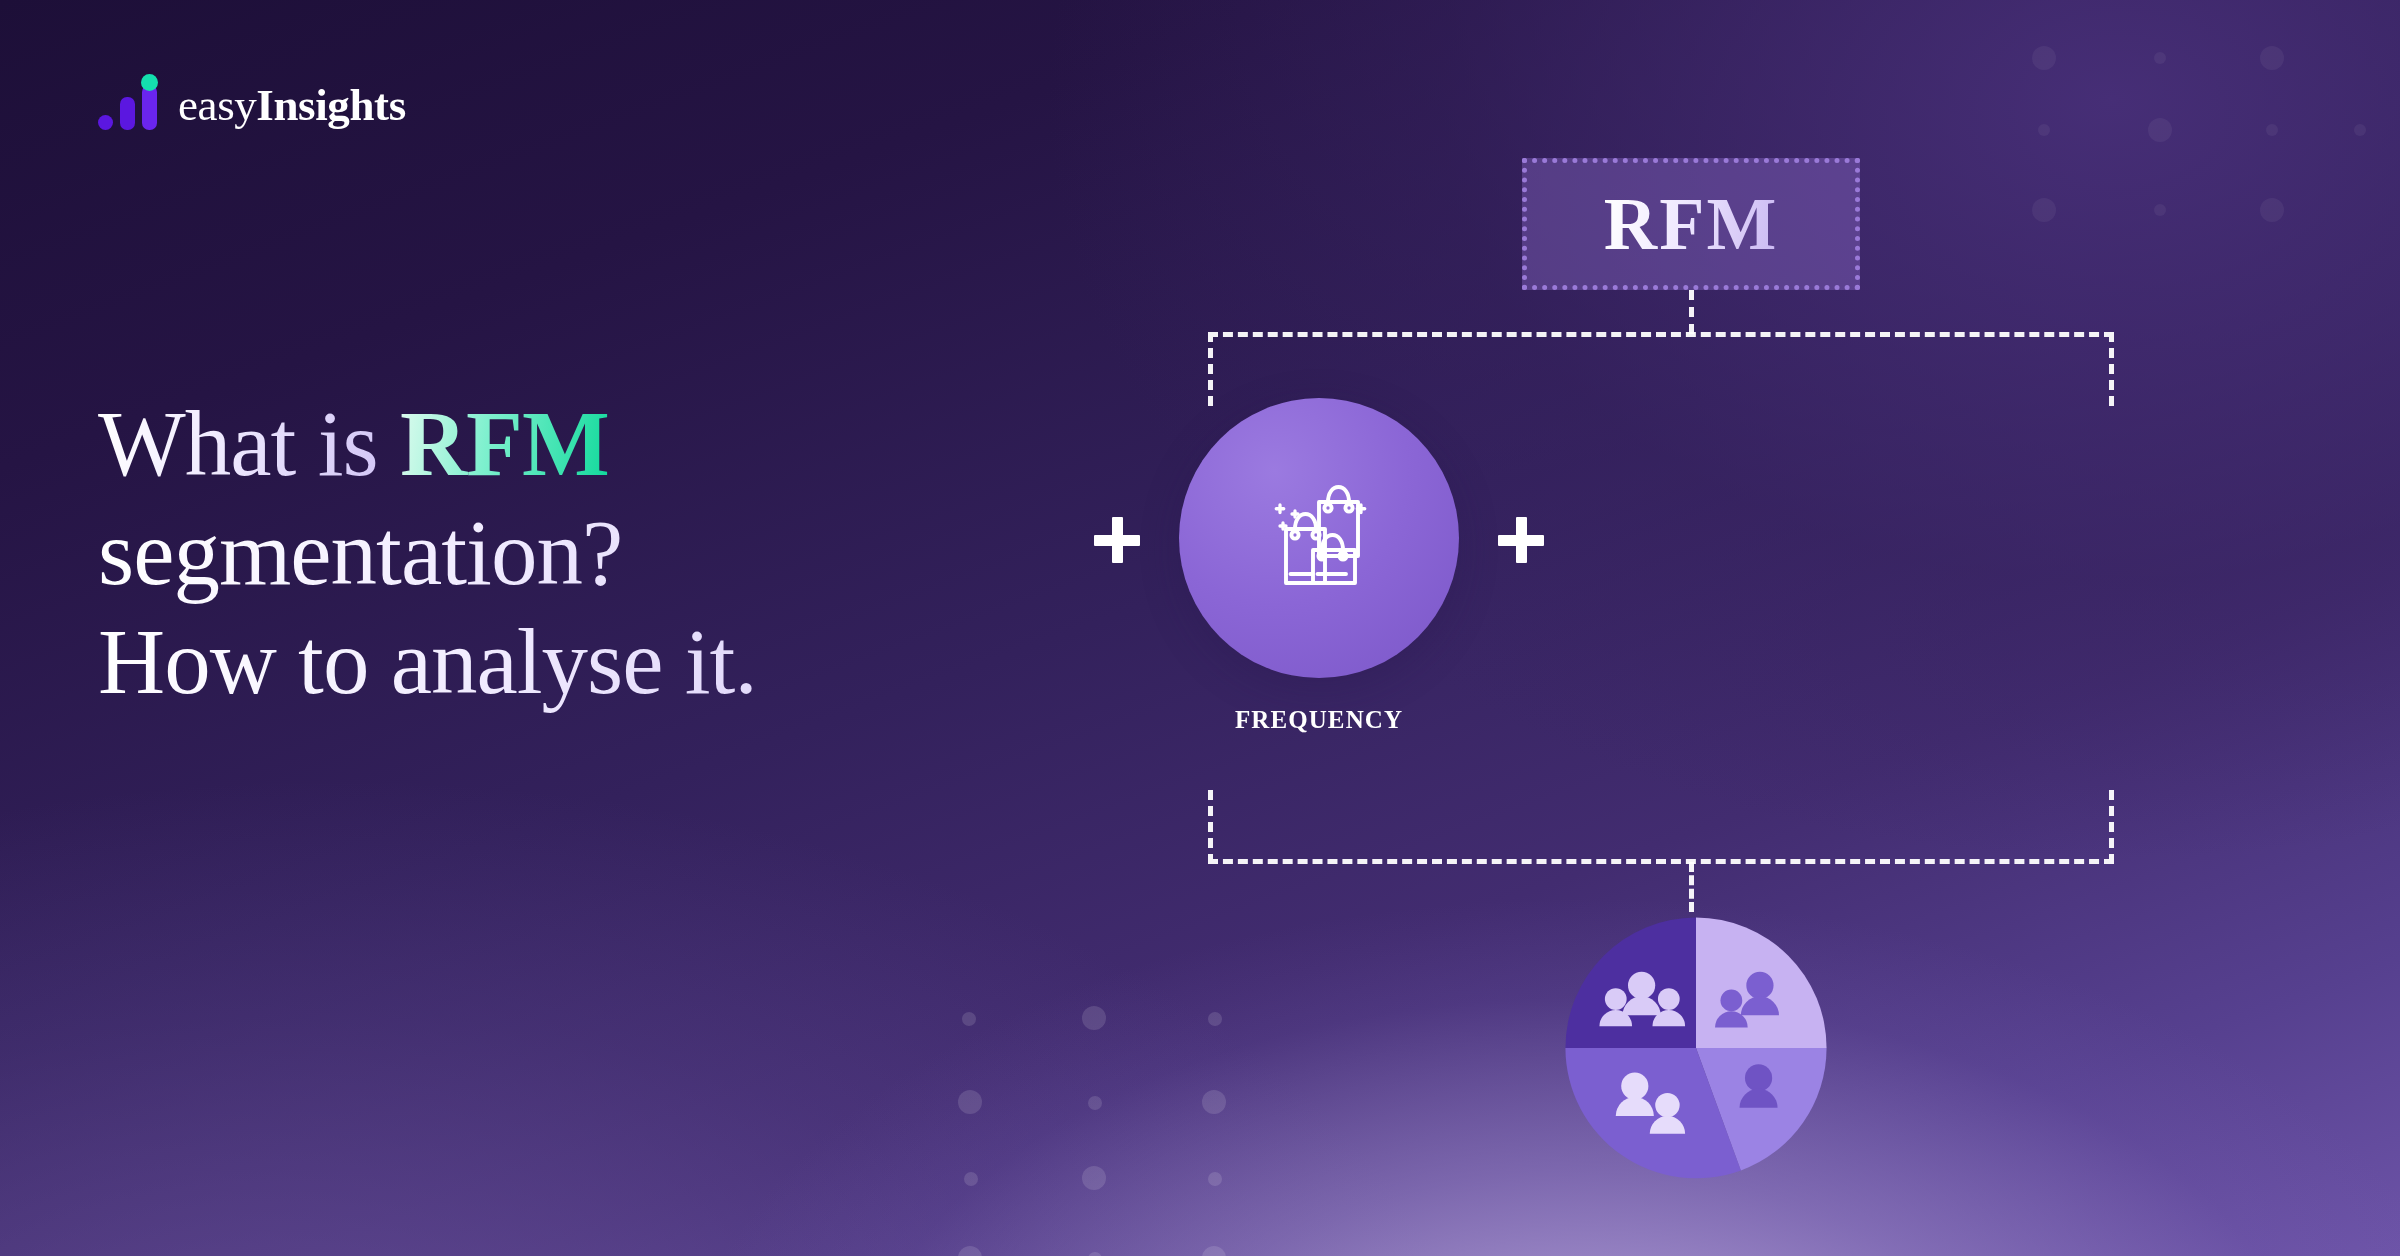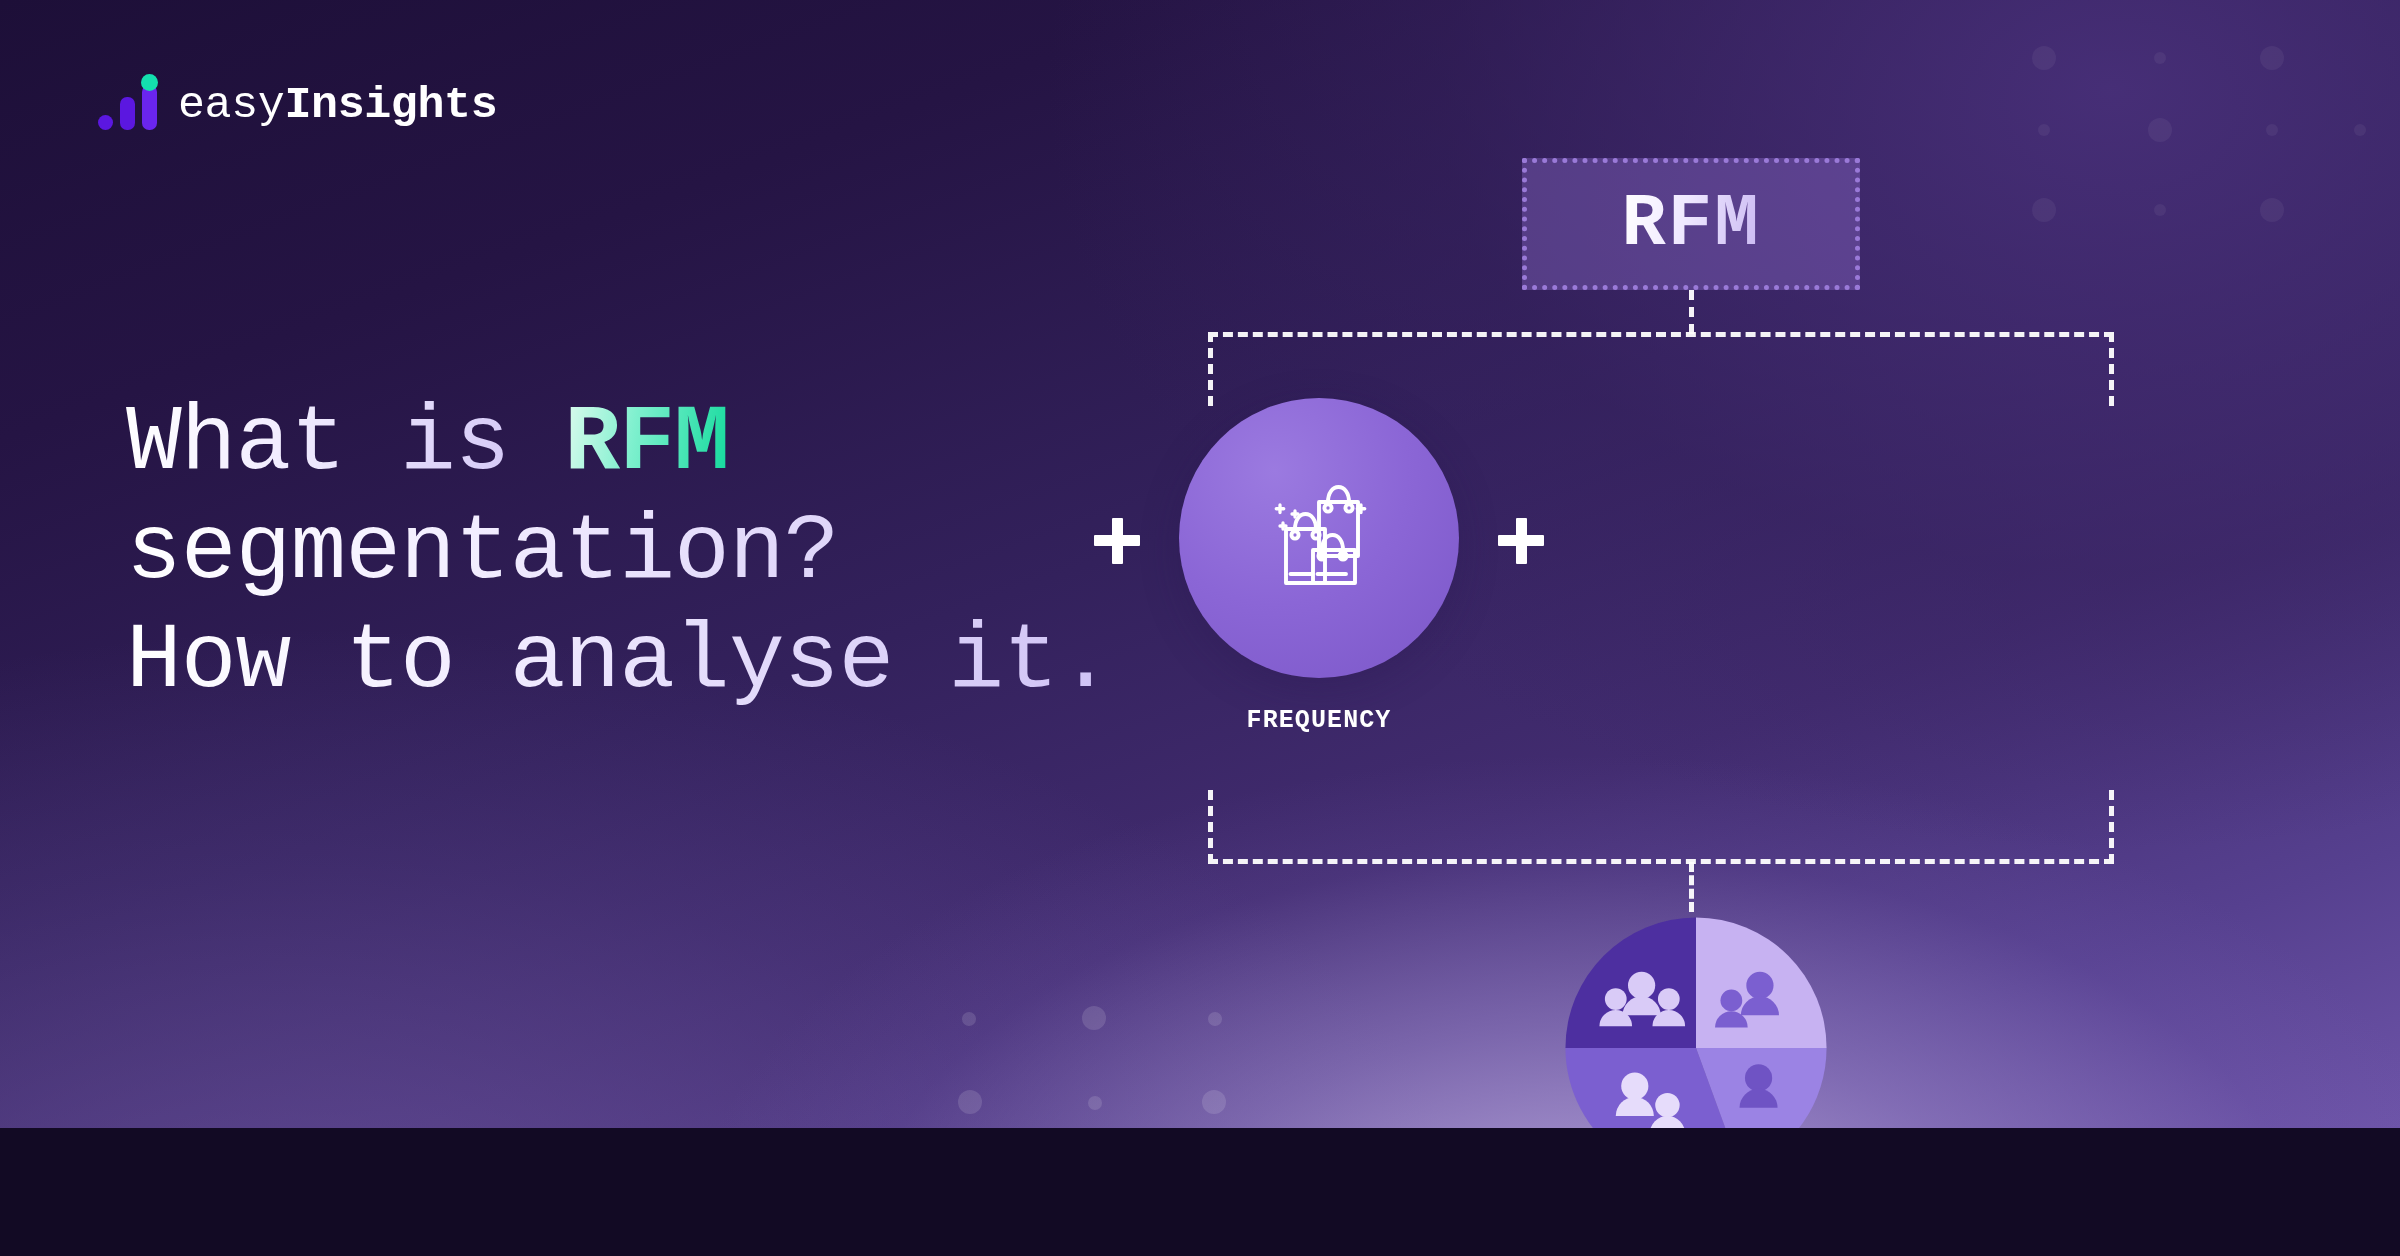--- a/index.html
+++ b/index.html
@@ -6,23 +6,23 @@
   html, body {
     margin: 0;
     padding: 0;
     background: #120a24;
   }
   * { box-sizing: border-box; }
 
   .canvas {
     position: relative;
     width: 2400px;
-    height: 1128px;
+    height: 1256px;
     overflow: hidden;
-    font-family: Liberation Mono, monospace;
+    font-family: Liberation Serif, serif;
     background:
       radial-gradient(ellipse 1100px 620px at 66% 112%, rgba(193,176,226,0.92) 0%, rgba(160,140,206,0.55) 38%, rgba(120,96,180,0.16) 66%, rgba(90,70,150,0) 82%),
       radial-gradient(ellipse 1500px 900px at 14% 118%, rgba(130,106,186,0.55) 0%, rgba(104,82,160,0.22) 52%, rgba(80,60,130,0) 78%),
       radial-gradient(ellipse 1400px 1000px at 88% 8%, rgba(74,49,124,0.85) 0%, rgba(55,34,96,0.45) 48%, rgba(40,22,72,0) 76%),
       linear-gradient(160deg, #1d0f38 0%, #251444 22%, #33215c 48%, #422c70 68%, #56408f 86%, #6d54a8 100%);
   }
 
   
   .dots {
     position: absolute;
@@ -67,21 +67,21 @@
     position: absolute;
     left: 98px;
     top: 390px;
     width: 1020px;
     font-size: 93px;
     line-height: 1.17;
     font-weight: 400;
     letter-spacing: -1px;
     color: #e7e0fb;
   }
-  .headline .l1, .headline .l2, .headline .l3 { display: block; white-space: nowrap; margin-left: 28px; }
+  .headline .l1, .headline .l2, .headline .l3 { display: block; white-space: nowrap; }
   .headline .soft {
     background: linear-gradient(100deg, #ffffff 0%, #f2edff 35%, #cfc2f5 100%);
     -webkit-background-clip: text; background-clip: text;
     -webkit-text-fill-color: transparent; color: transparent;
   }
   .headline .rfm-accent {
     font-weight: 700;
     background: linear-gradient(100deg, #dffbef 0%, #7ef0ce 42%, #10d99b 100%);
     -webkit-background-clip: text; background-clip: text;
     -webkit-text-fill-color: transparent; color: transparent;

